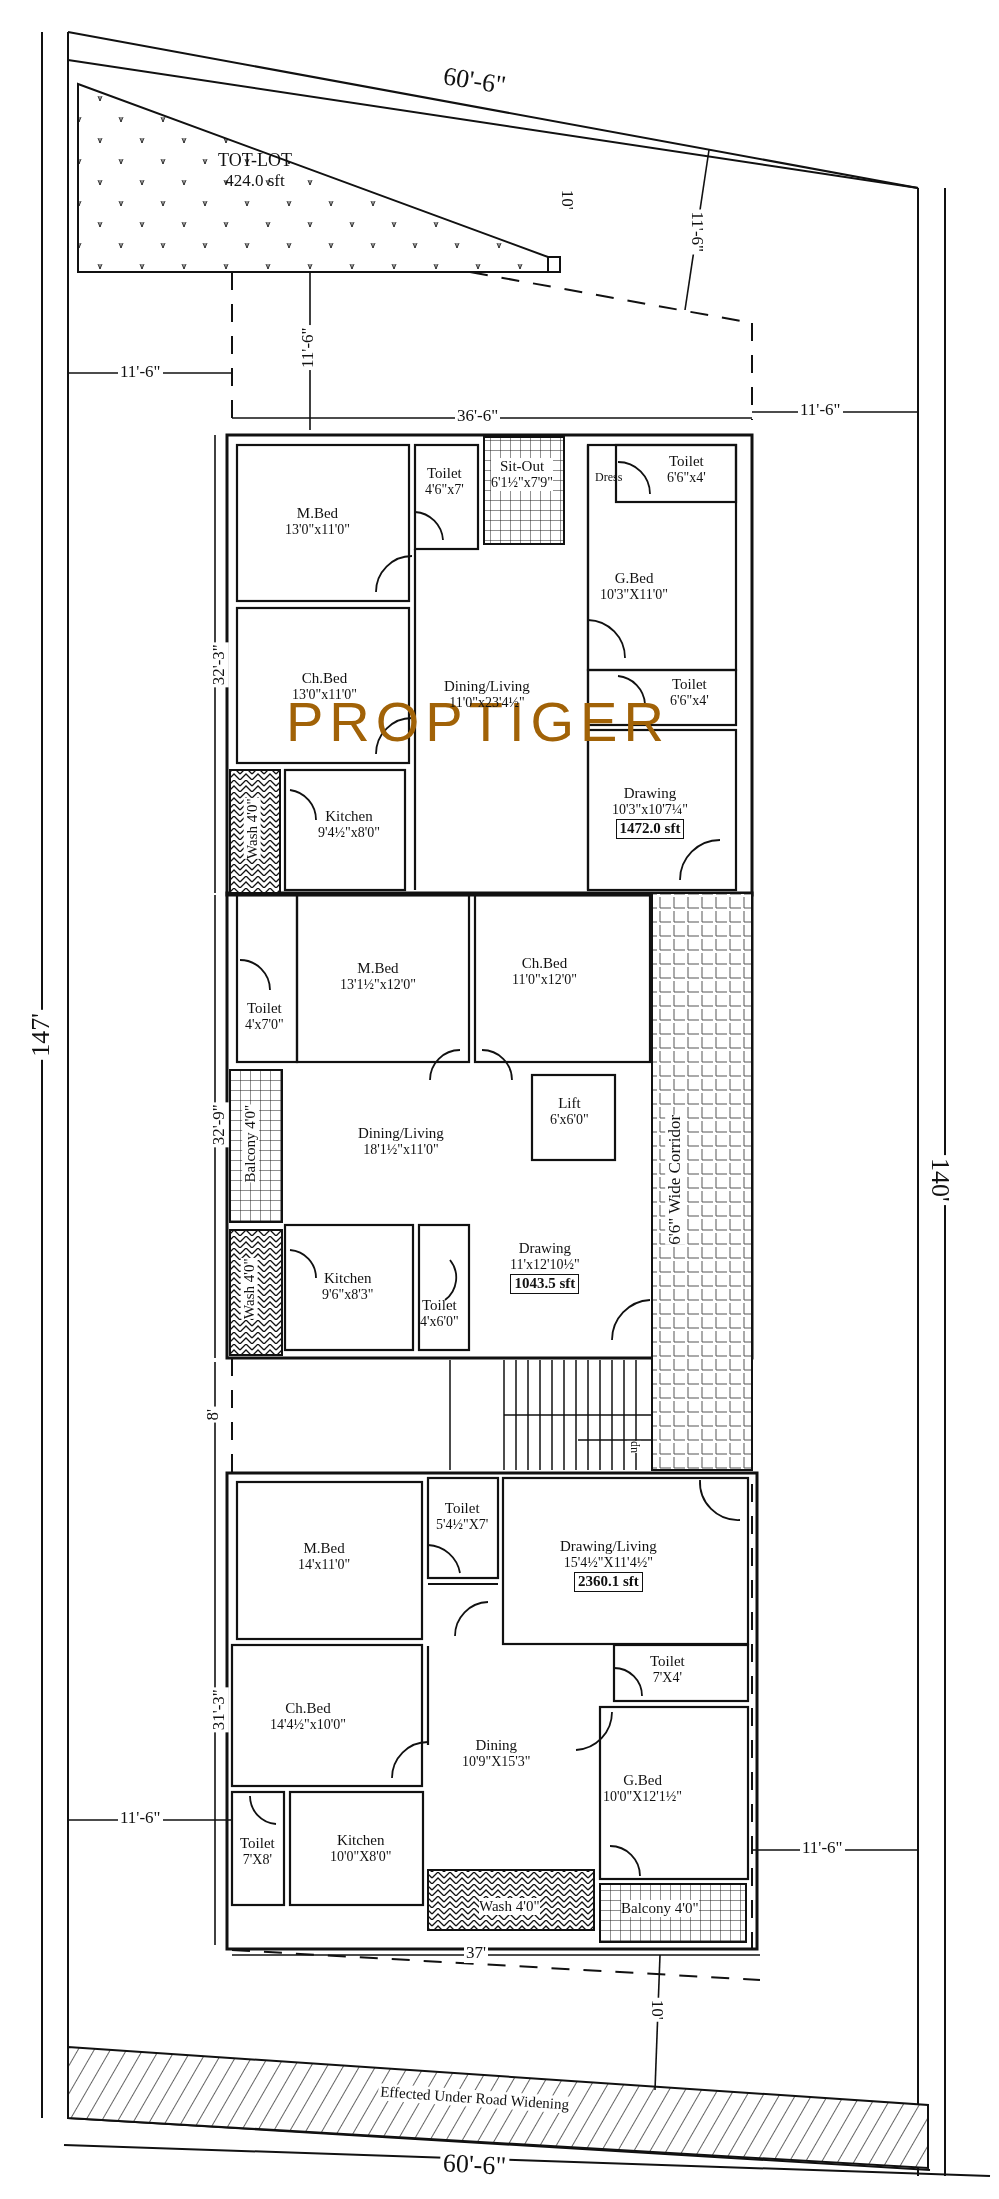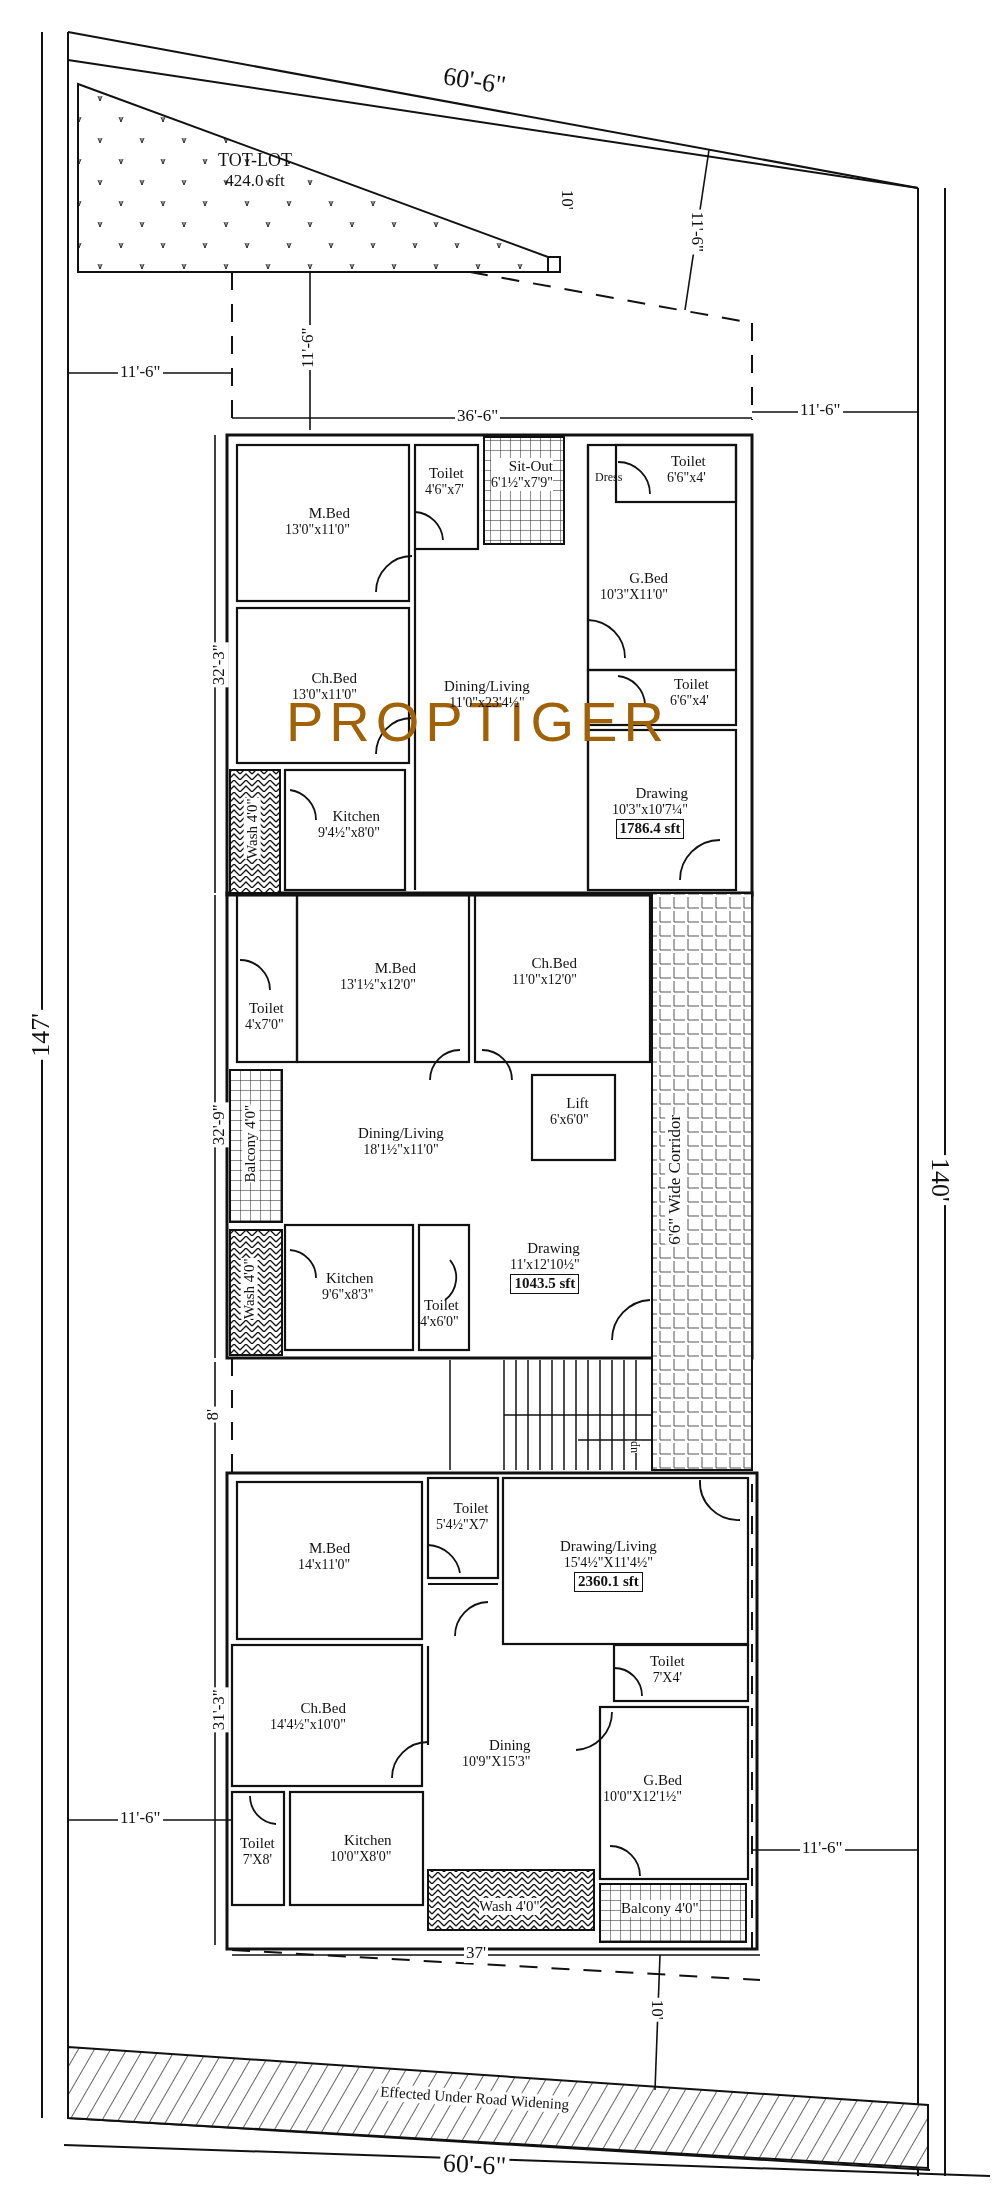--- a/index.html
+++ b/index.html
@@ -1,20 +1,20 @@
 <!DOCTYPE html>
 <html><head>
 <meta charset="utf-8">
 <style>
   html,body{margin:0;padding:0;background:#ffffff;}
   body{width:999px;height:2199px;position:relative;overflow:hidden;font-family:"Liberation Serif","DejaVu Serif",serif;color:#111;}
   svg{position:absolute;left:0;top:0;}
   .lbl{position:absolute;text-align:center;line-height:1.15;white-space:nowrap;font-family:"Liberation Serif","DejaVu Serif",serif;color:#111;}
   .room{font-size:15px;}
-  .room .n{display:block;font-size:15px;text-align:right;}
+  .room .n{display:block;font-size:15px;}
   .room .d{display:block;font-size:14px;text-align:center;}
   .area{display:inline-block;border:1.5px solid #111;padding:0 3px;font-weight:bold;font-size:15px;margin-top:1px;}
   .dim{font-size:17px;background:#fff;padding:0 2px;}
   .bigdim{font-size:26px;background:#fff;padding:0 3px;}
   .rot90{transform:rotate(-90deg);transform-origin:center center;}
   .rot90r{transform:rotate(90deg);transform-origin:center center;}
   .small{font-size:12px;}
   .wm{font-family:"Liberation Sans","DejaVu Sans",sans-serif;font-size:56px;color:#a16207;letter-spacing:6px;}
 </style>
 </head>
@@ -243,21 +243,21 @@
   </div>
 <div class="lbl room" style="left:670px;top:676px;">
     <span class="n">Toilet</span>
     <span class="d">6'6"x4'</span>
   </div>
 <div class="lbl room rot90" style="left:222px;top:820px;background:#fff;">Wash 4'0"</div>
 <div class="lbl room" style="left:318px;top:808px;">
     <span class="n">Kitchen</span>
     <span class="d">9'4½"x8'0"</span>
   </div>
-<div class="lbl room" style="left:612px;top:785px;"><span class="n">Drawing</span><span class="d">10'3"x10'7¼"</span><span class="area">1786.4 sft</span></div>
+<div class="lbl room" style="left:612px;top:785px;"><span class="n">Drawing</span><span class="d">10'3"x10'7¼"</span><span class="area">1472.0 sft</span></div>
 
 <div class="lbl room" style="left:245px;top:1000px;">
     <span class="n">Toilet</span>
     <span class="d">4'x7'0"</span>
   </div>
 <div class="lbl room" style="left:340px;top:960px;">
     <span class="n">M.Bed</span>
     <span class="d">13'1½"x12'0"</span>
   </div>
 <div class="lbl room" style="left:512px;top:955px;">

